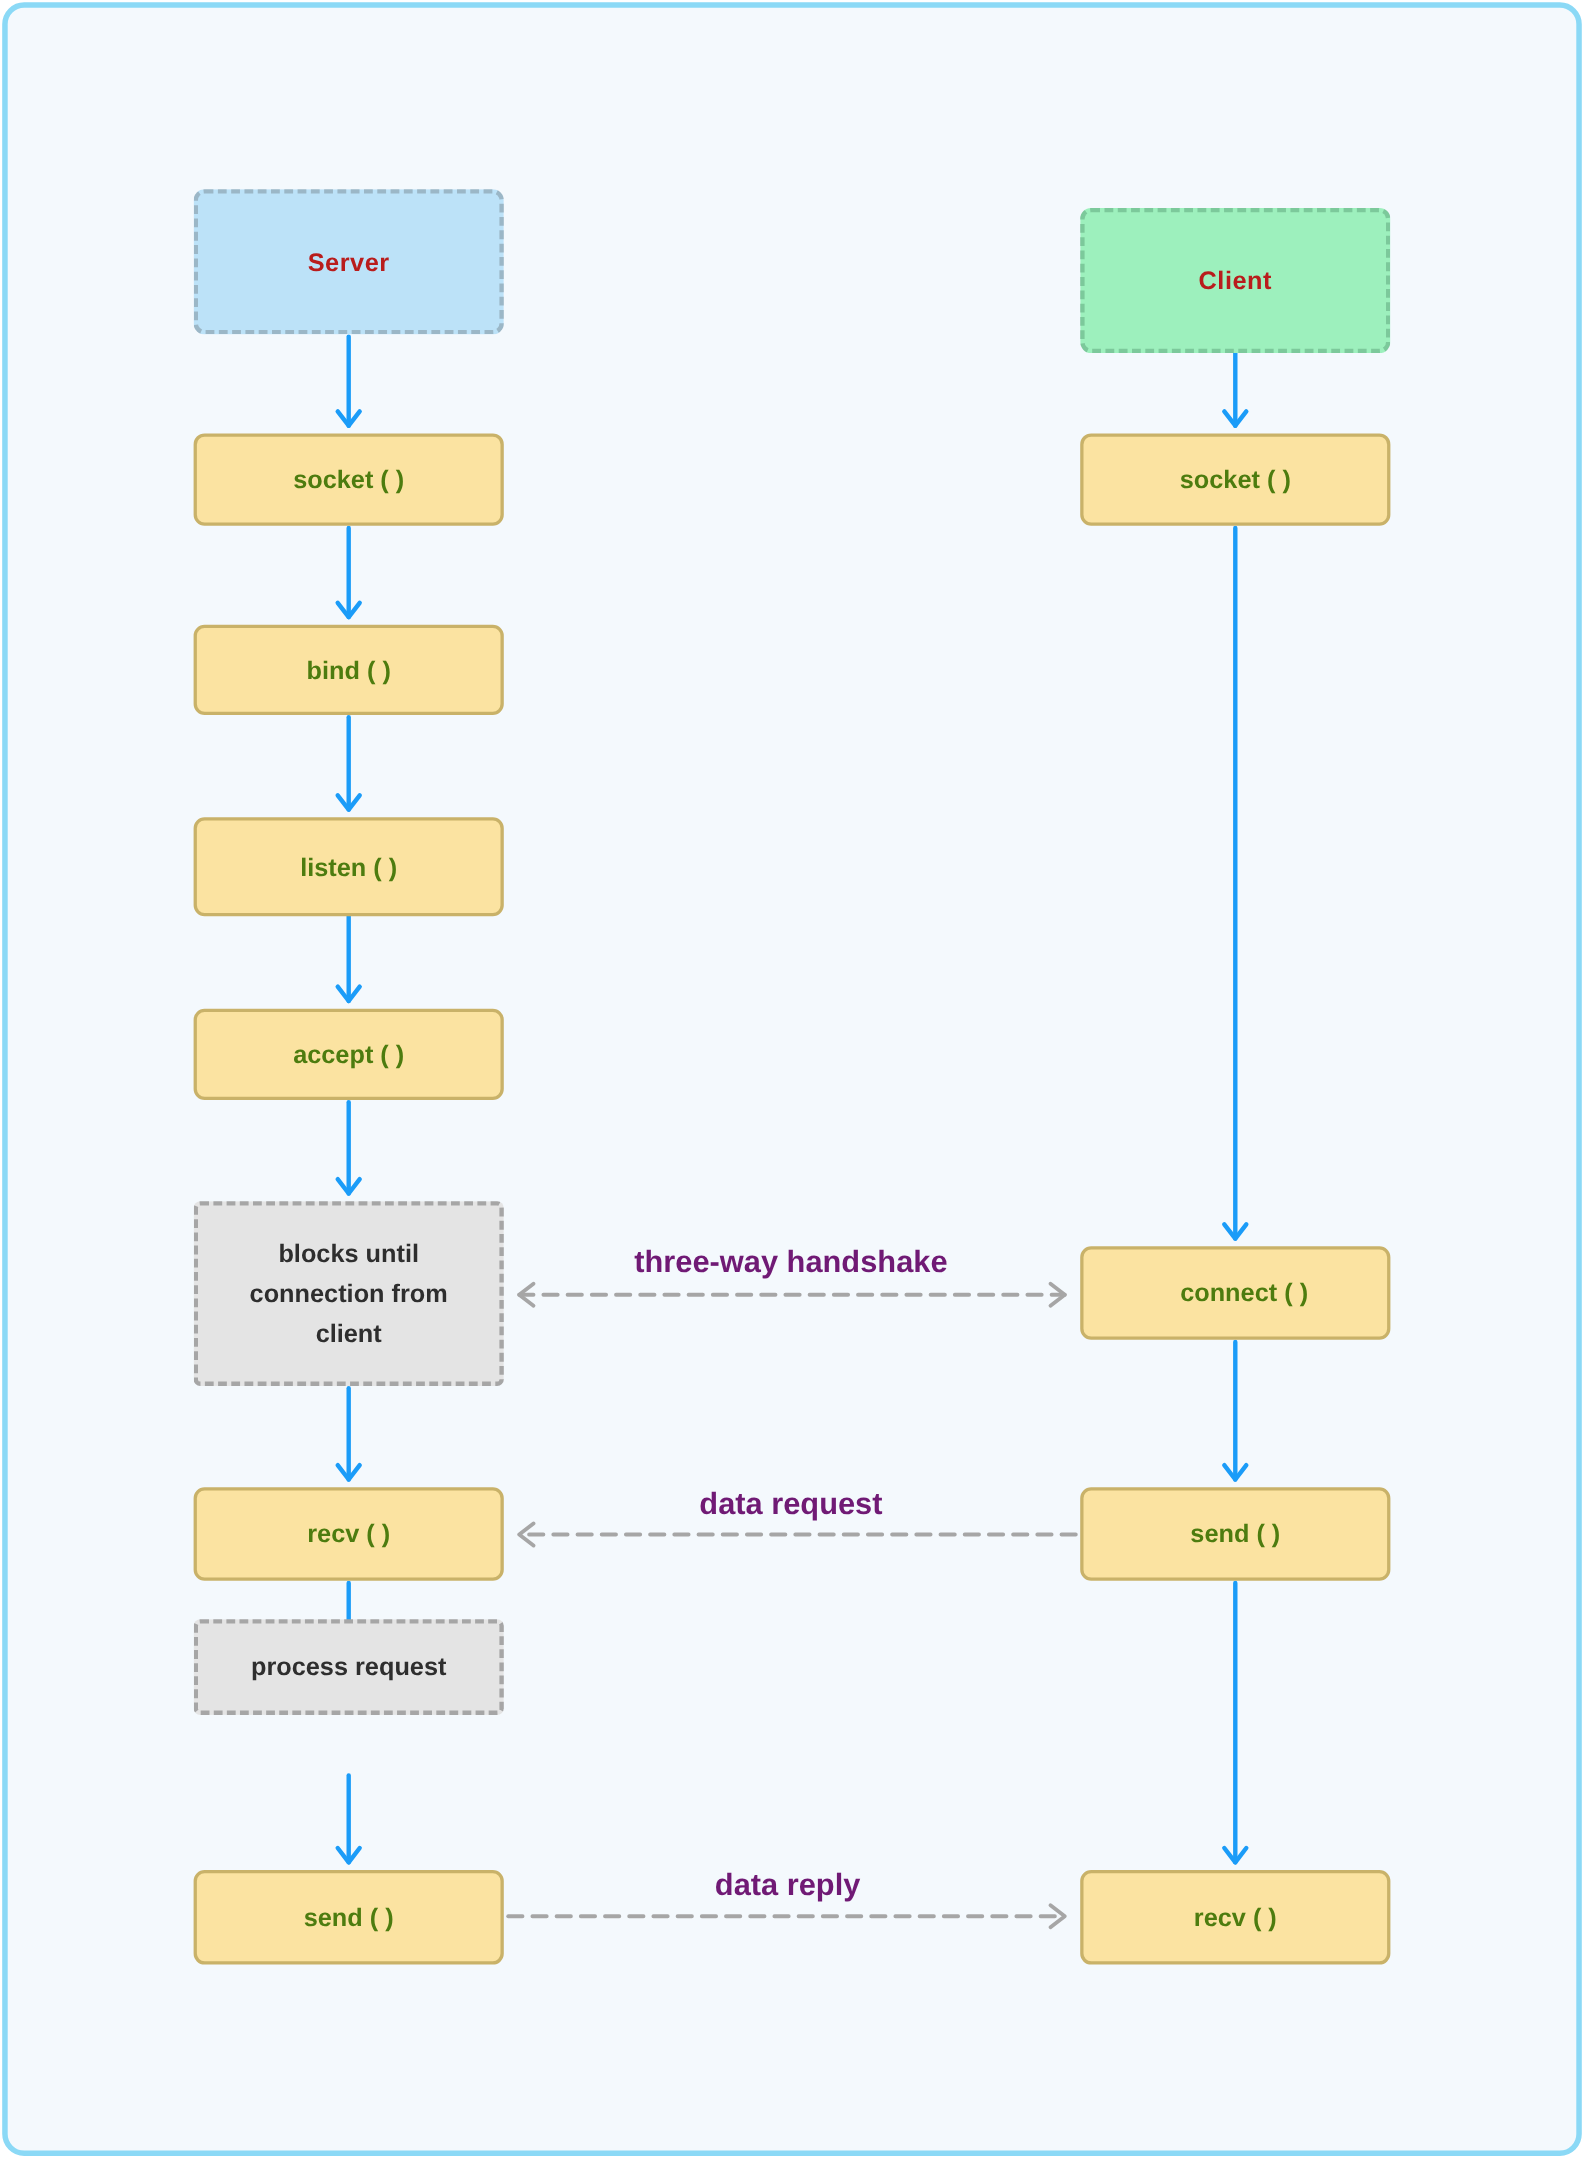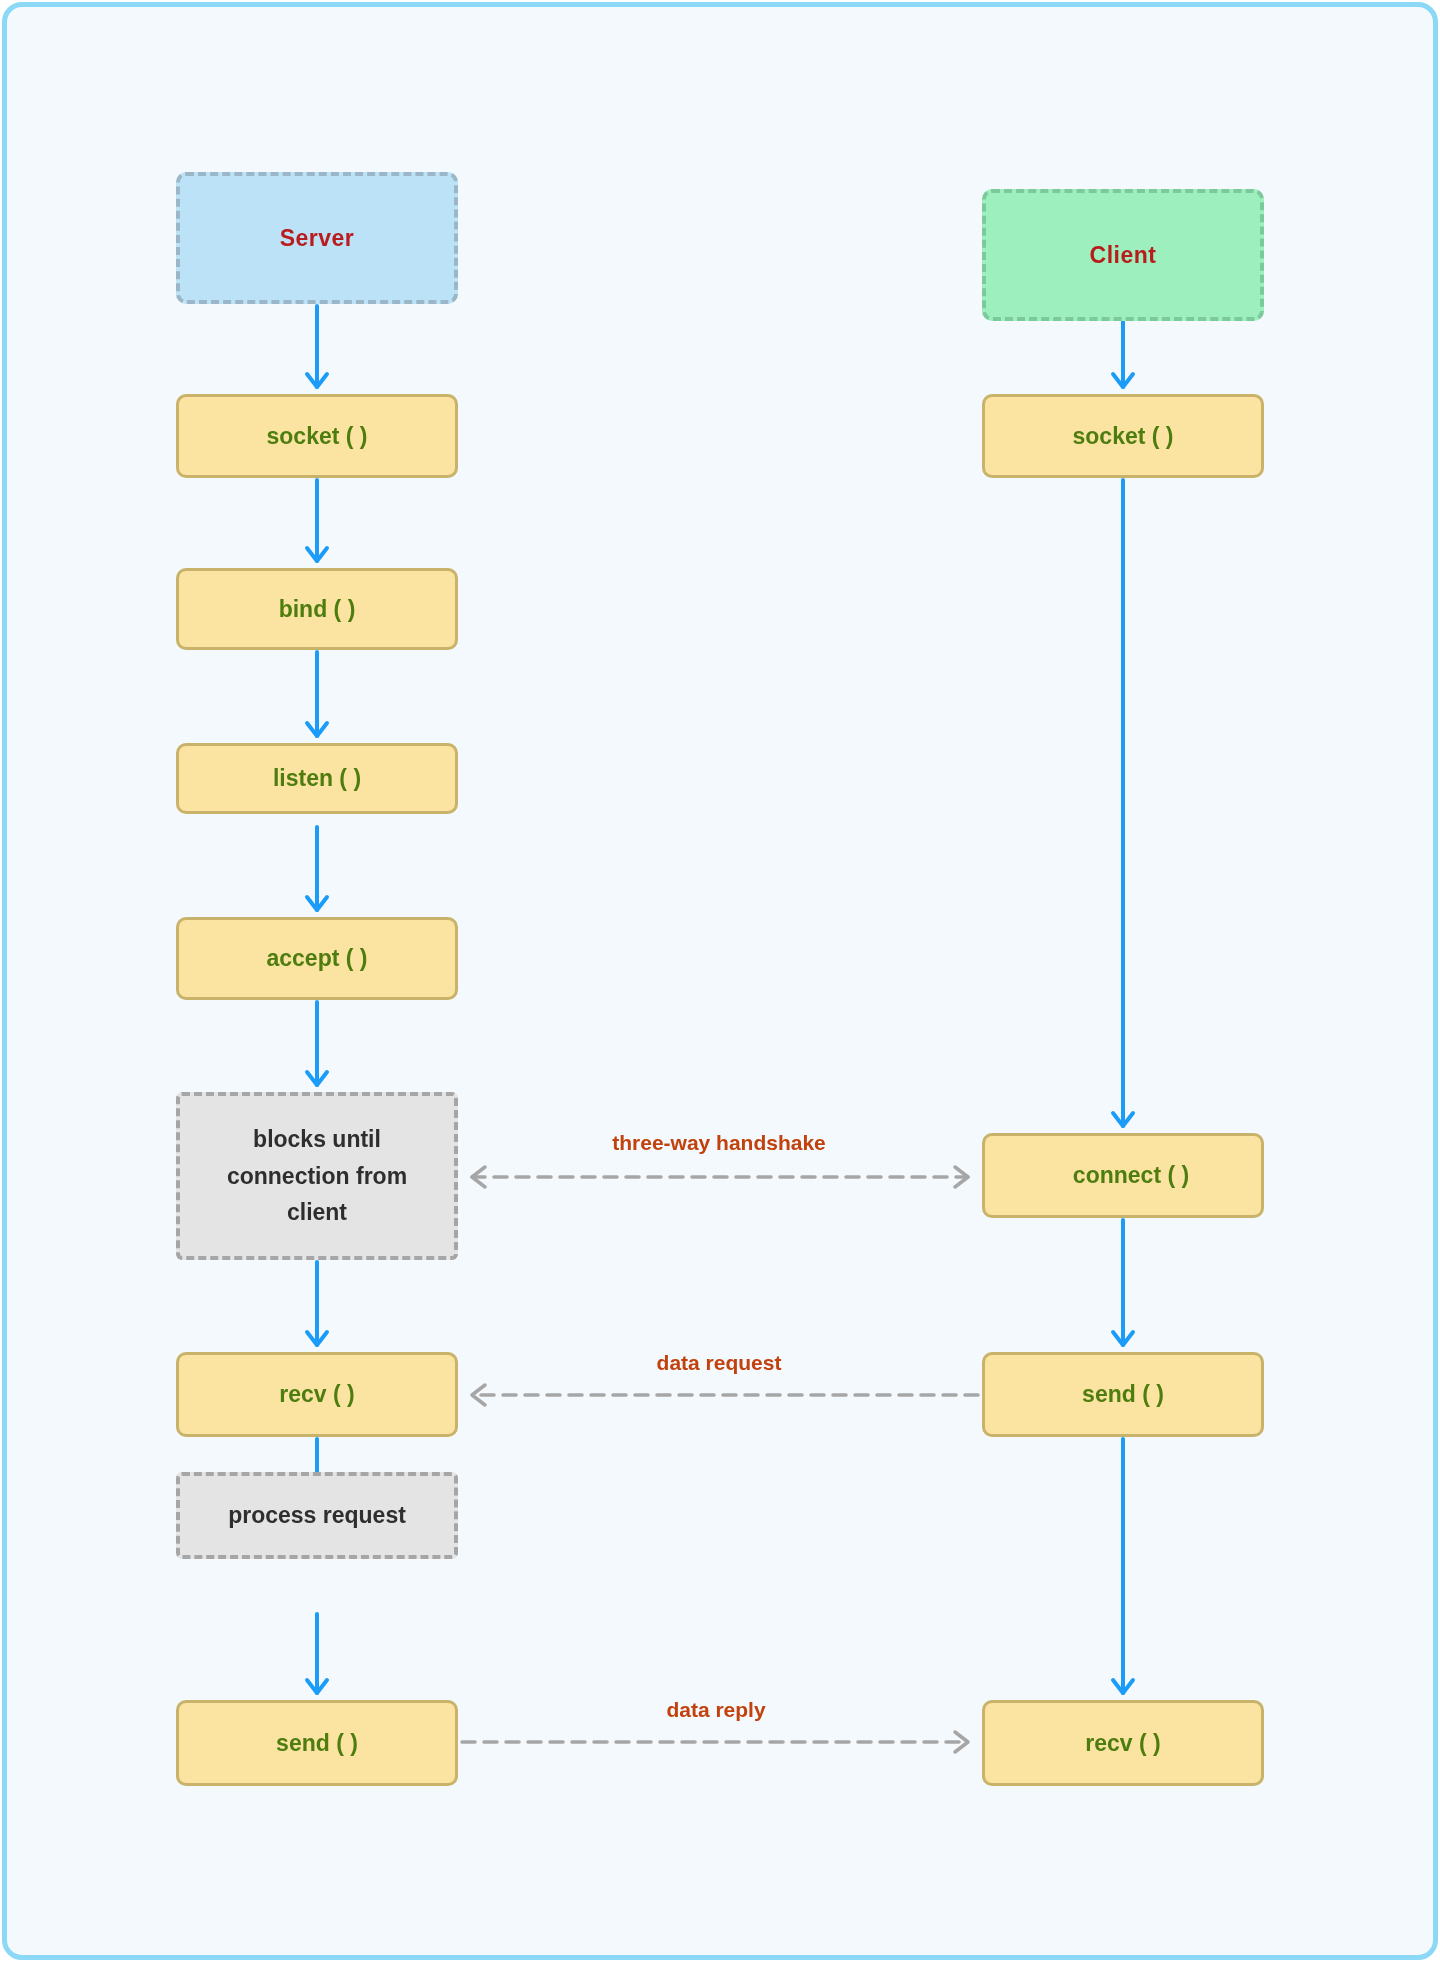--- a/index.html
+++ b/index.html
@@ -51,23 +51,23 @@
     background: #e4e4e4;
     border: 4px dashed #a6a6a6;
     color: #2e2e2e;
     border-radius: 6px;
   }
   .box-note .inner { max-width: 214px; line-height: 1.6; }
   .conn-label {
     position: absolute;
     width: 500px;
     text-align: center;
-    font-size: 21px;
+    font-size: 28px;
     font-weight: 700;
-    color: #c2410c;
+    color: #701a75;
   }
 </style>
 </head>
 <body>
 
 <div class="page">
   <div class="frame"></div>
 
   <svg class="arrows" width="1440" height="1962" viewBox="0 0 1440 1962">
     <defs>
@@ -109,21 +109,21 @@
 
   <div class="box box-header server" style="left:176px; top:172px; height:132px; background:#bce2f8;">
     <span>Server</span>
   </div>
   <div class="box box-call" style="left:176px; top:394px; height:84px;">
     <span>socket ( )</span>
   </div>
   <div class="box box-call" style="left:176px; top:568px; height:82px;">
     <span>bind ( )</span>
   </div>
-  <div class="box box-call" style="left:176px; top:743px; height:71px;">
+  <div class="box box-call" style="left:176px; top:743px; height:90px;">
     <span>listen ( )</span>
   </div>
   <div class="box box-call" style="left:176px; top:917px; height:83px;">
     <span>accept ( )</span>
   </div>
   <div class="box box-note" style="left:176px; top:1092px; height:168px;">
     <span class="inner">blocks until connection from client</span>
   </div>
   <div class="box box-call" style="left:176px; top:1352px; height:85px;">
     <span>recv ( )</span>

